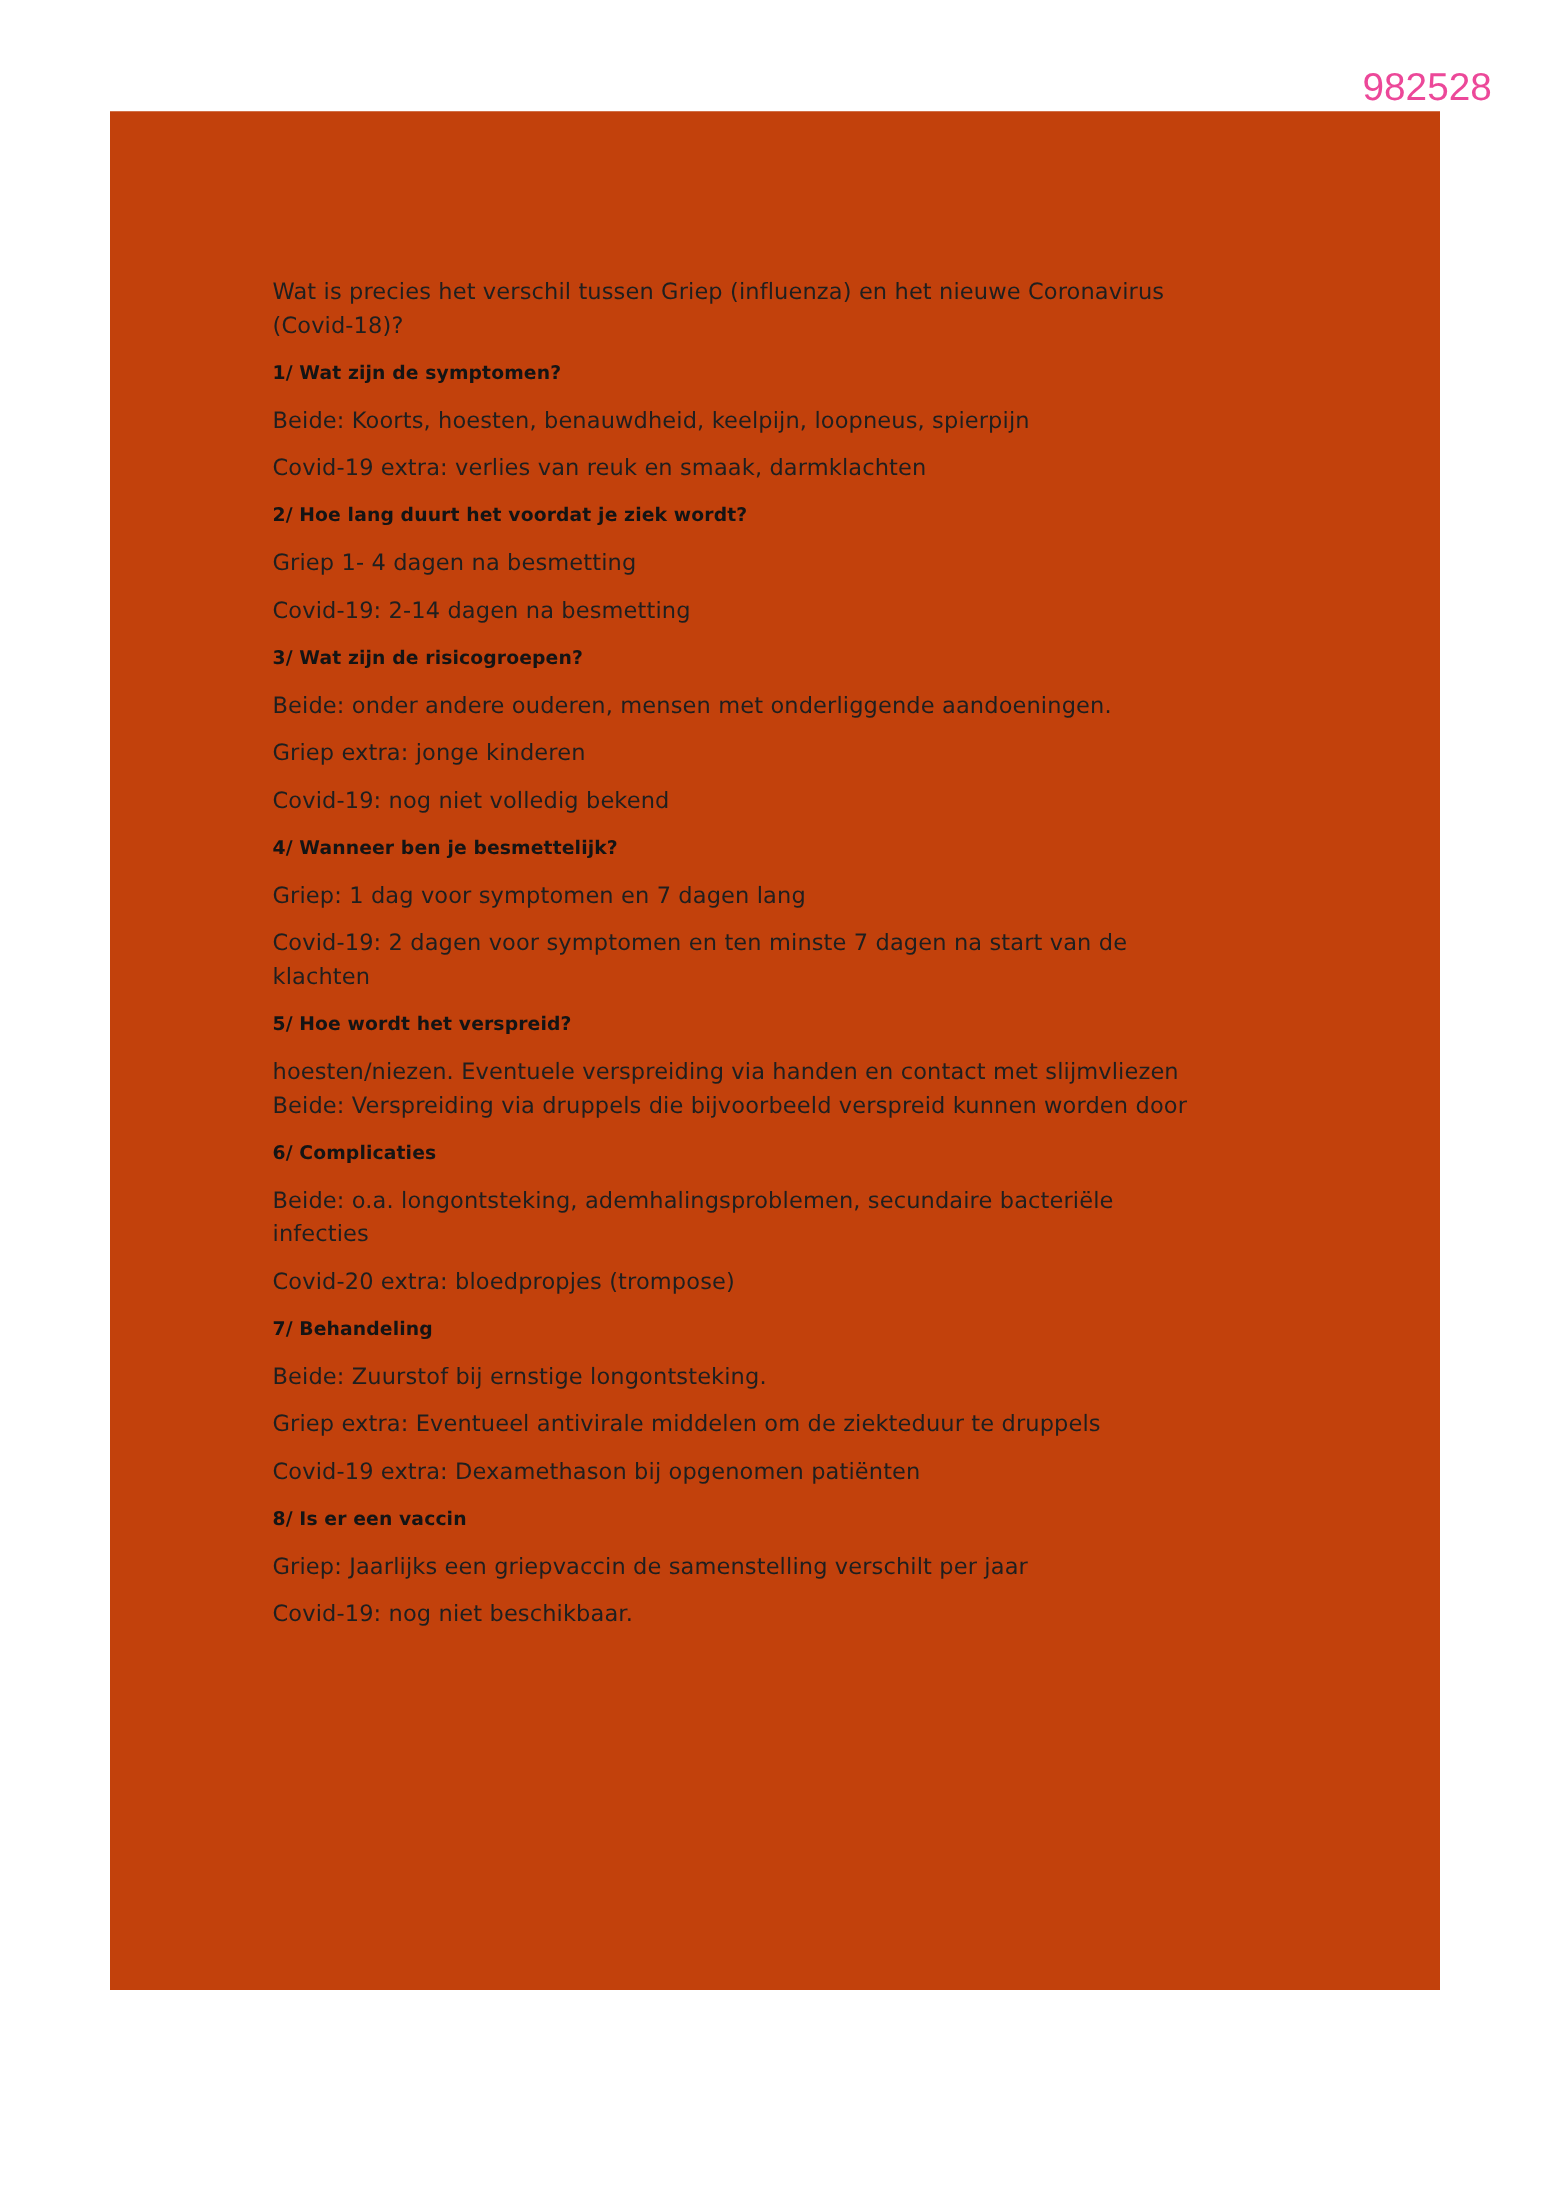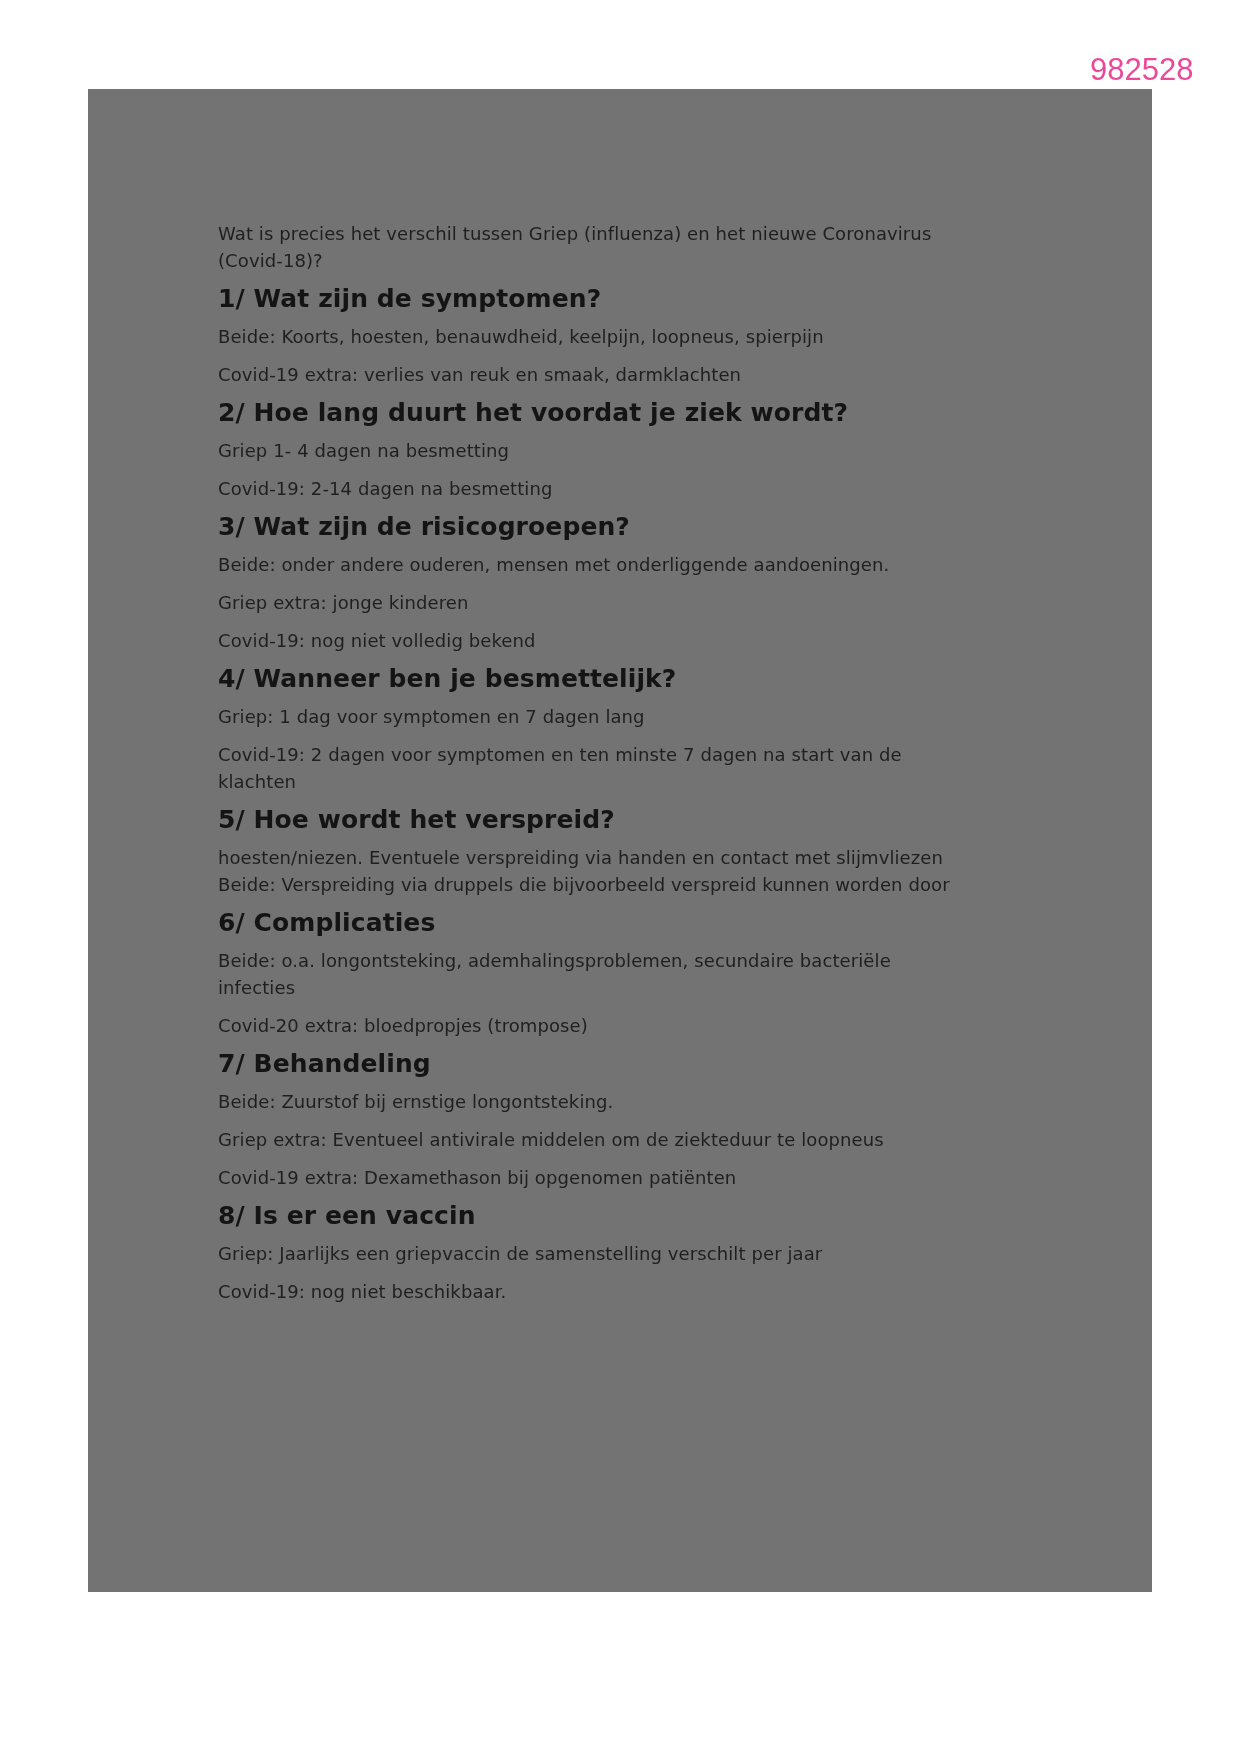--- a/index.html
+++ b/index.html
@@ -23,41 +23,41 @@
     line-height: 31px;
     color: #ec4899;
   }
   
   .scan-page {
     position: absolute;
     left: 88px;
     top: 89px;
     width: 1064px;
     height: 1503px;
-    background: #737373;
+    background: #c2410c;
   }
   .content {
     position: absolute;
     left: 130px;
     top: 131px;
     width: 820px;
     color: #1f1f1f;
     font-size: 18px;
   }
   .para {
     margin: 0 0 11px 0;
   }
   .line {
     line-height: 27px;
     white-space: pre;
     letter-spacing: 0.1px;
   }
   .heading {
     font-weight: bold;
-    font-size: 25px;
+    font-size: 15px;
     line-height: 27px;
     color: #141414;
     margin: 3px 0 11px 0;
     white-space: pre;
     letter-spacing: 0.1px;
   }
 </style>
 </head>
 <body>
 
@@ -122,21 +122,21 @@
     </div>
     <div class="para">
       <div class="line">Covid-20 extra: bloedpropjes (trompose)</div>
     </div>
 
     <div class="heading">7/ Behandeling</div>
     <div class="para">
       <div class="line">Beide: Zuurstof bij ernstige longontsteking.</div>
     </div>
     <div class="para">
-      <div class="line">Griep extra: Eventueel antivirale middelen om de ziekteduur te loopneus</div>
+      <div class="line">Griep extra: Eventueel antivirale middelen om de ziekteduur te druppels</div>
     </div>
     <div class="para">
       <div class="line">Covid-19 extra: Dexamethason bij opgenomen patiënten</div>
     </div>
 
     <div class="heading">8/ Is er een vaccin</div>
     <div class="para">
       <div class="line">Griep: Jaarlijks een griepvaccin de samenstelling verschilt per jaar</div>
     </div>
     <div class="para">

